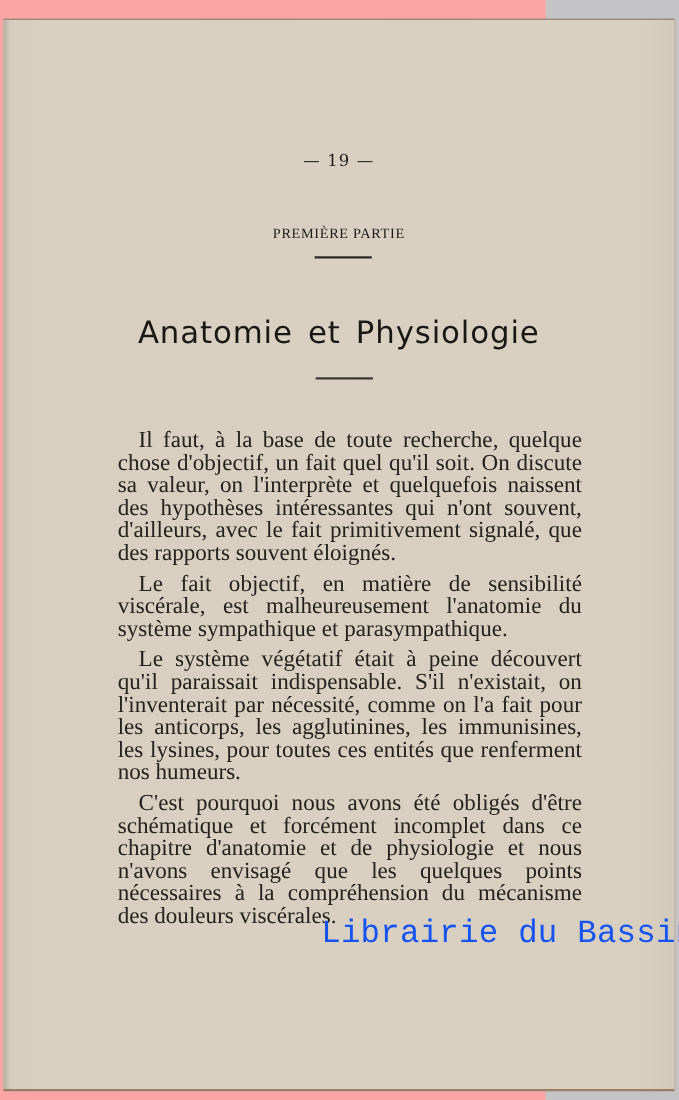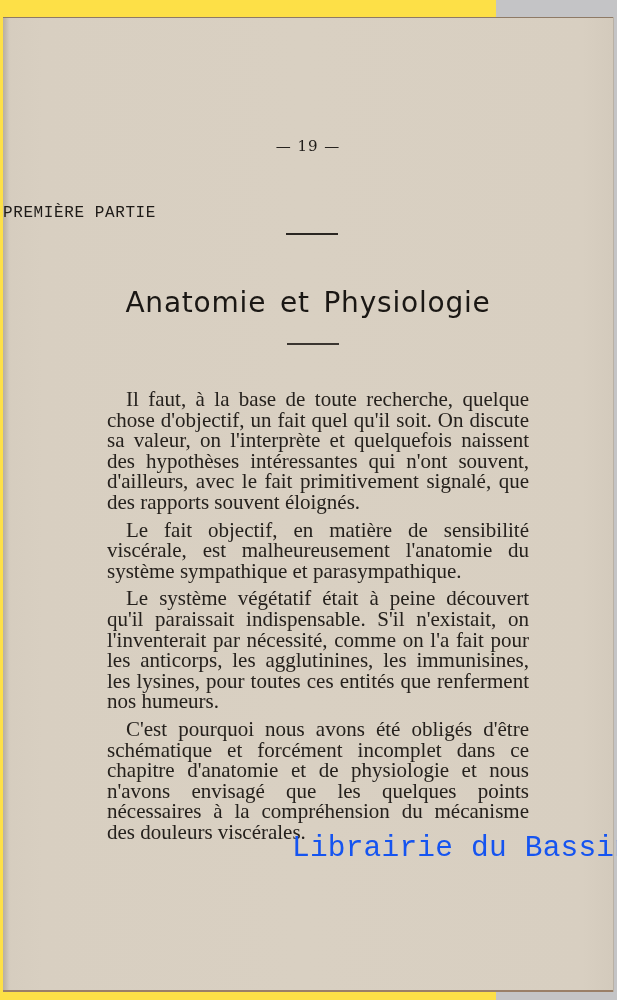--- a/index.html
+++ b/index.html
@@ -7,21 +7,21 @@
       padding: 0;
       width: 617px;
       height: 1000px;
       overflow: hidden;
       background: #c4c4c6;
     }
     .scene {
       position: relative;
       width: 496px;
       height: 1000px;
-      background: #fde047;
+      background: #fca5a5;
     }
     .page {
       position: absolute;
       left: 3px;
       top: 17px;
       width: 610px;
       height: 972px;
       background: linear-gradient(90deg, #cdc4b6 0px, #d6cdbf 8px, #d8cfc1 40px, #d9d0c2 300px, #d8cfc1 580px, #d3cabc 610px);
       border-top: 1px solid #8e7a66;
       border-bottom: 2px solid #9a7f68;
@@ -44,22 +44,23 @@
       font-family: "DejaVu Serif", serif;
       font-size: 15px;
       color: #1e1b18;
       letter-spacing: 1px;
     }
     .part-title {
       position: absolute;
       top: 186px;
       left: 0;
       width: 610px;
-      font-family: Liberation Mono, monospace;
-      font-size: 16px;
+      text-align: center;
+      font-family: Liberation Serif, serif;
+      font-size: 13px;
       color: #1e1b18;
       letter-spacing: 0.6px;
     }
     .rule-1 {
       position: absolute;
       top: 215px;
       left: 283px;
       width: 52px;
       height: 2px;
       background: #2a2622;

